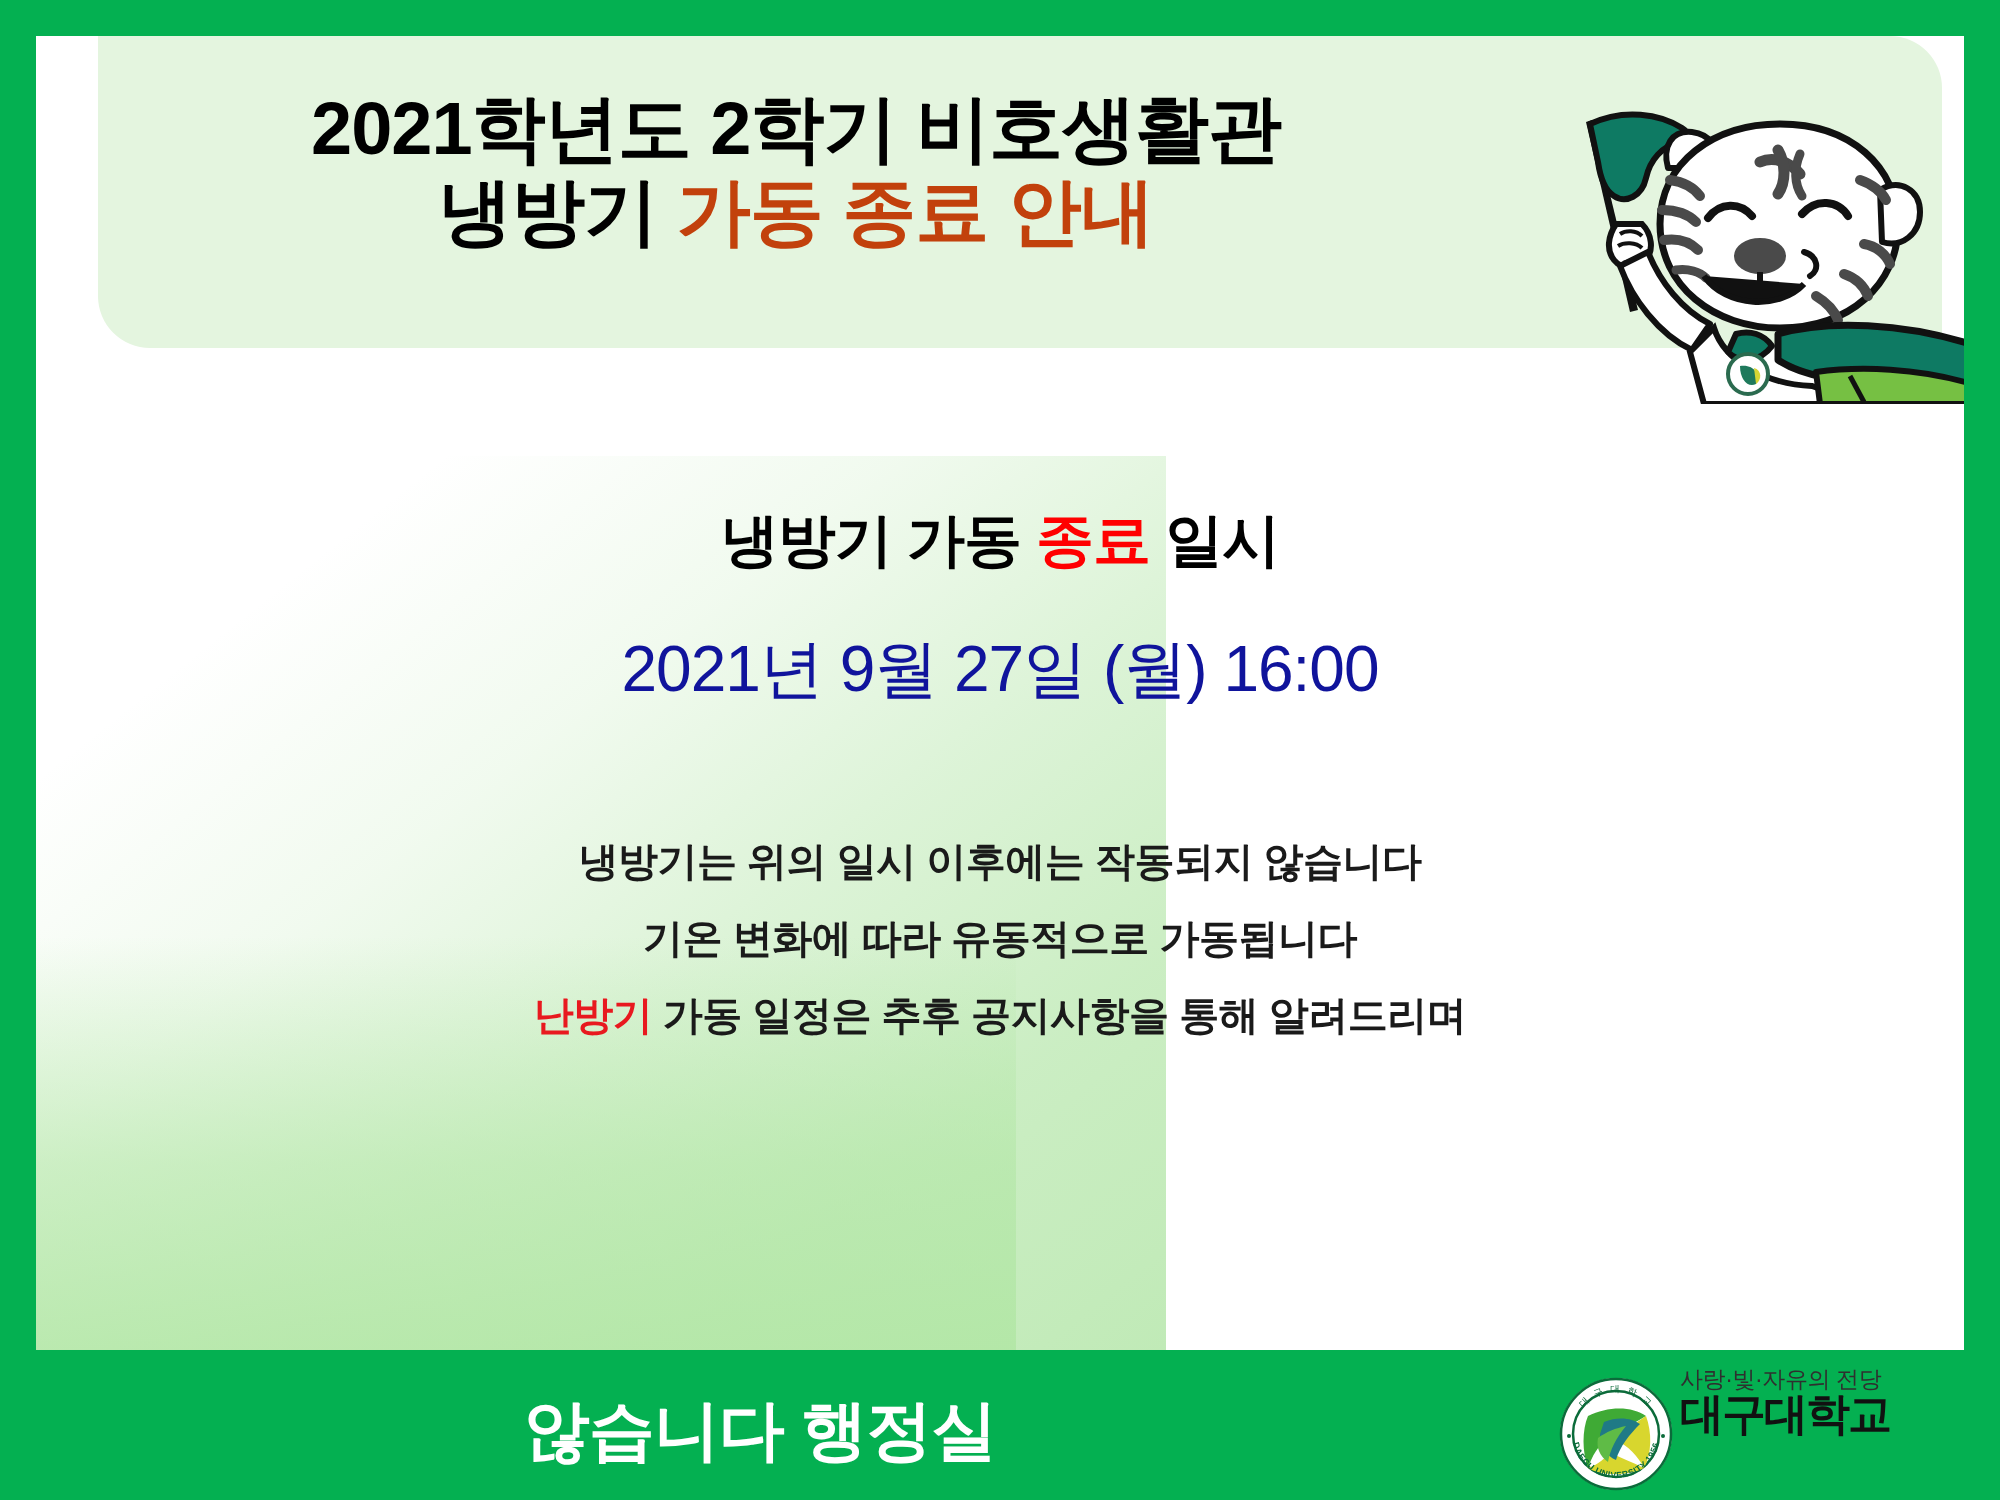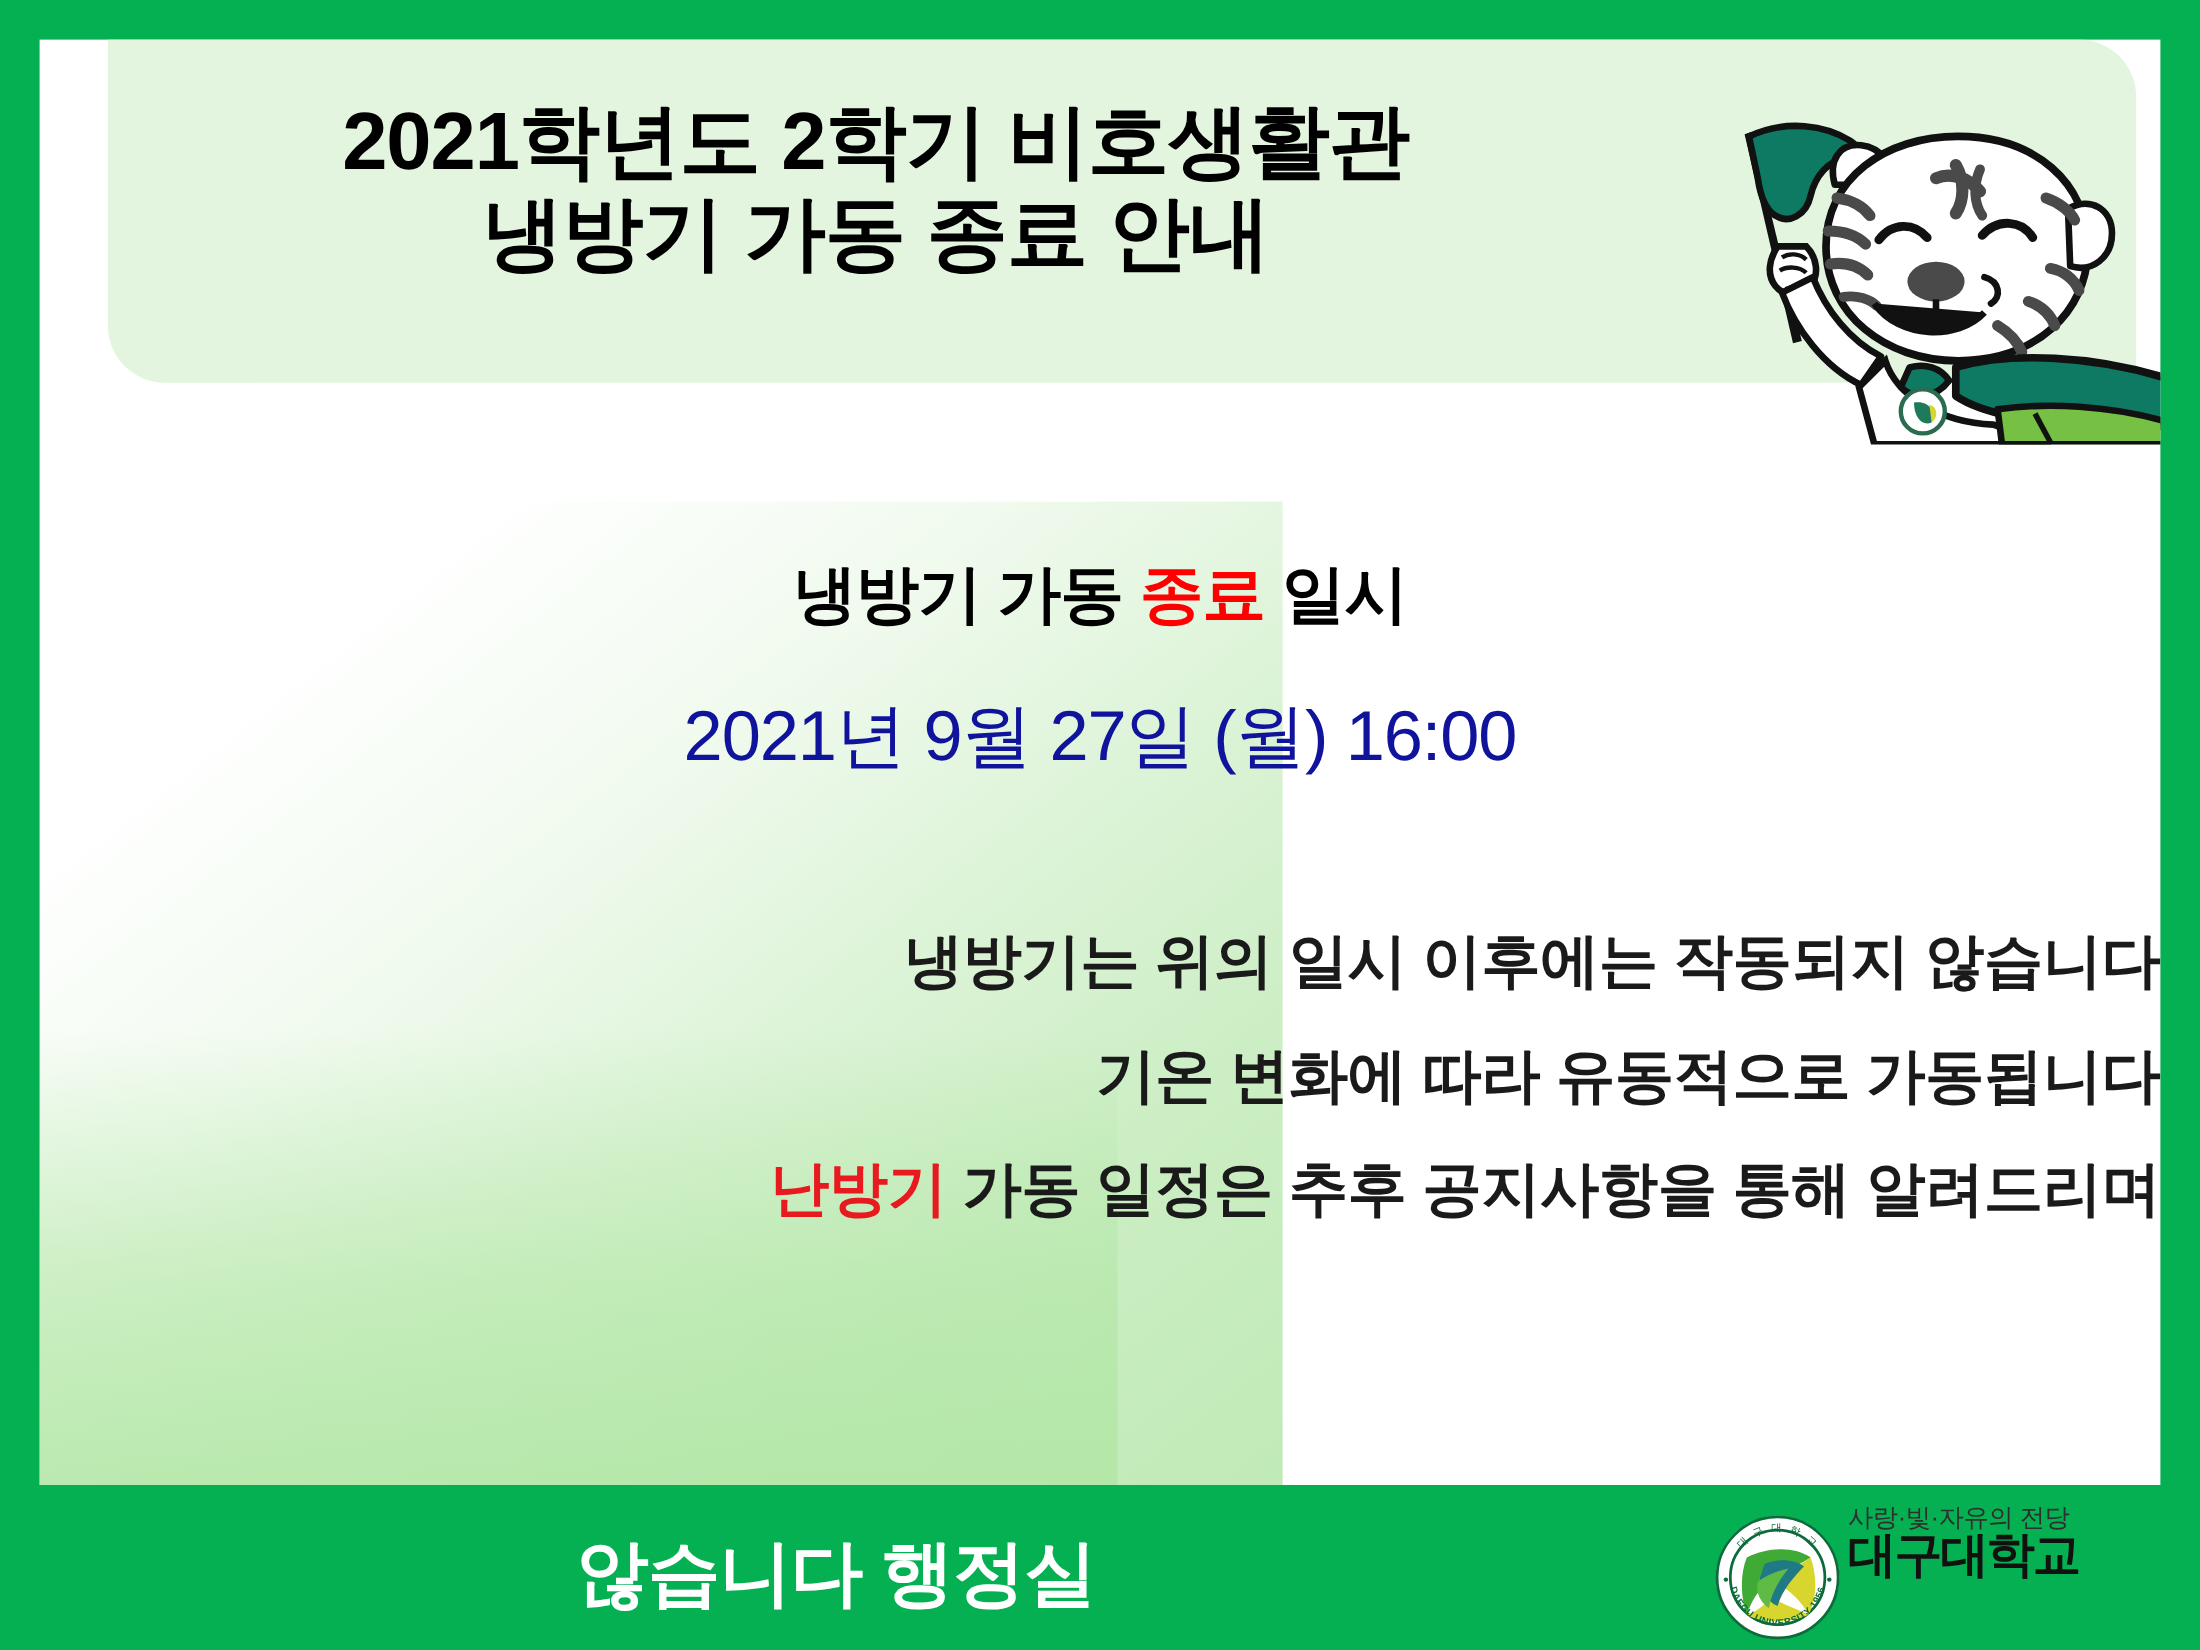--- a/index.html
+++ b/index.html
@@ -85,21 +85,21 @@
     z-index: 5;
   }
   .title-line {
     font-size: 74px;
     font-weight: bold;
     color: #000000;
     letter-spacing: -1px;
     white-space: nowrap;
   }
   .title-red {
-    color: #000000;
+    color: #c2410c;
   }
 
   
   #mascot {
     position: absolute;
     left: 1528px;
     top: 48px;
     width: 472px;
     height: 320px;
     z-index: 8;
@@ -129,26 +129,25 @@
   #date-line {
     margin-top: 46px;
     font-size: 64px;
     font-weight: normal;
     color: #10149c;
     letter-spacing: -1px;
   }
 
   #para {
     margin-top: 110px;
-    font-size: 54px;
+    font-size: 40px;
     font-weight: bold;
     color: #1a1a1a;
     line-height: 1.92;
     letter-spacing: -0.5px;
-    text-align: right;
   }
   #para .hl { color: #e8191f; }
 
   
   #footer {
     position: absolute;
     left: 0;
     top: 1350px;
     width: 2000px;
     height: 150px;

